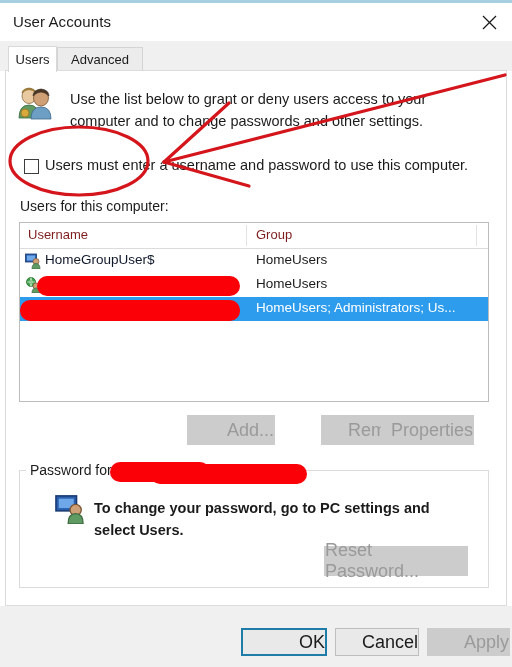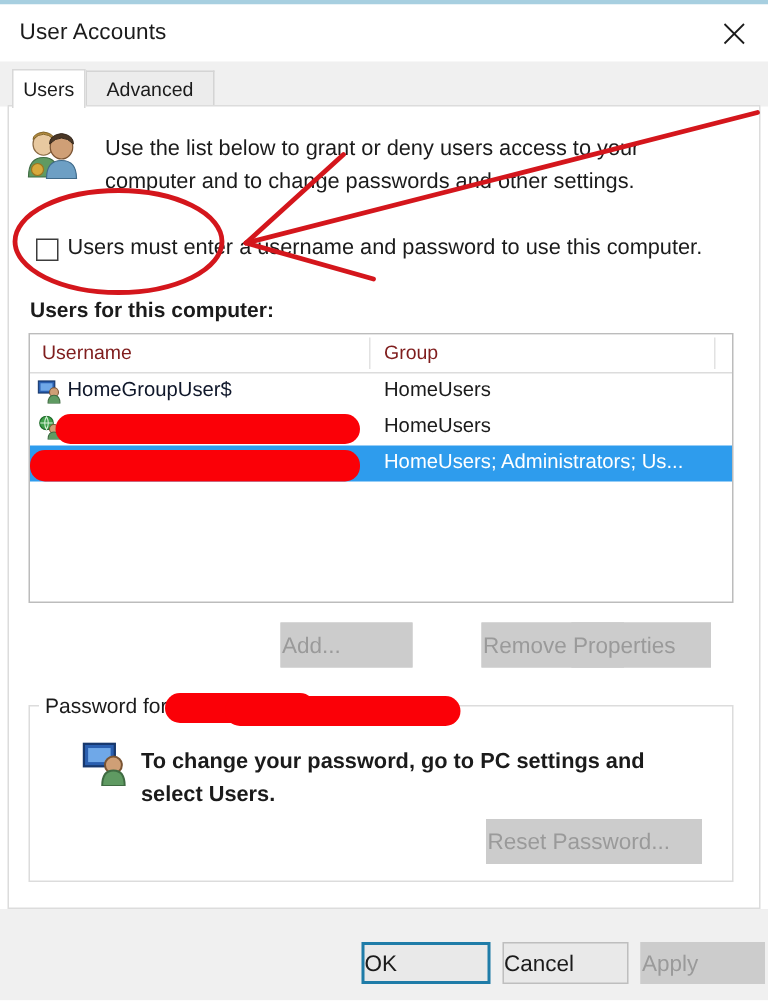--- a/index.html
+++ b/index.html
@@ -128,21 +128,20 @@
     color: #1b1b1b;
     white-space: nowrap;
   }
 
   
   .list-label {
     position: absolute;
     left: 20px; top: 198px;
     font-size: 14px;
     color: #1b1b1b;
-    font-weight: bold;
   }
   .listbox {
     position: absolute;
     left: 19px; top: 222px;
     width: 470px; height: 180px;
     box-sizing: border-box;
     background: #ffffff;
     border: 1px solid #bcbcbc;
     overflow: hidden;
   }
@@ -188,24 +187,24 @@
     font-size: 13.5px;
     color: #1b1b1b;
     white-space: nowrap;
   }
   .lb-row.selected .row-group { color: #ffffff; }
 
   
   .btn {
     position: absolute;
     box-sizing: border-box;
-    font-size: 15px;
+    font-size: 18px;
     display: flex;
     align-items: center;
-    justify-content: flex-start;
+    justify-content: flex-end;
     background: #e1e1e1;
     border: 1px solid #d3d3d3;
     color: #1b1b1b;
   }
   .btn.disabled {
     background: #cccccc;
     border-color: #cccccc;
     color: #9a9a9a;
   }
   .btn-add      { left: 187px; top: 415px; width: 88px; height: 30px; }

